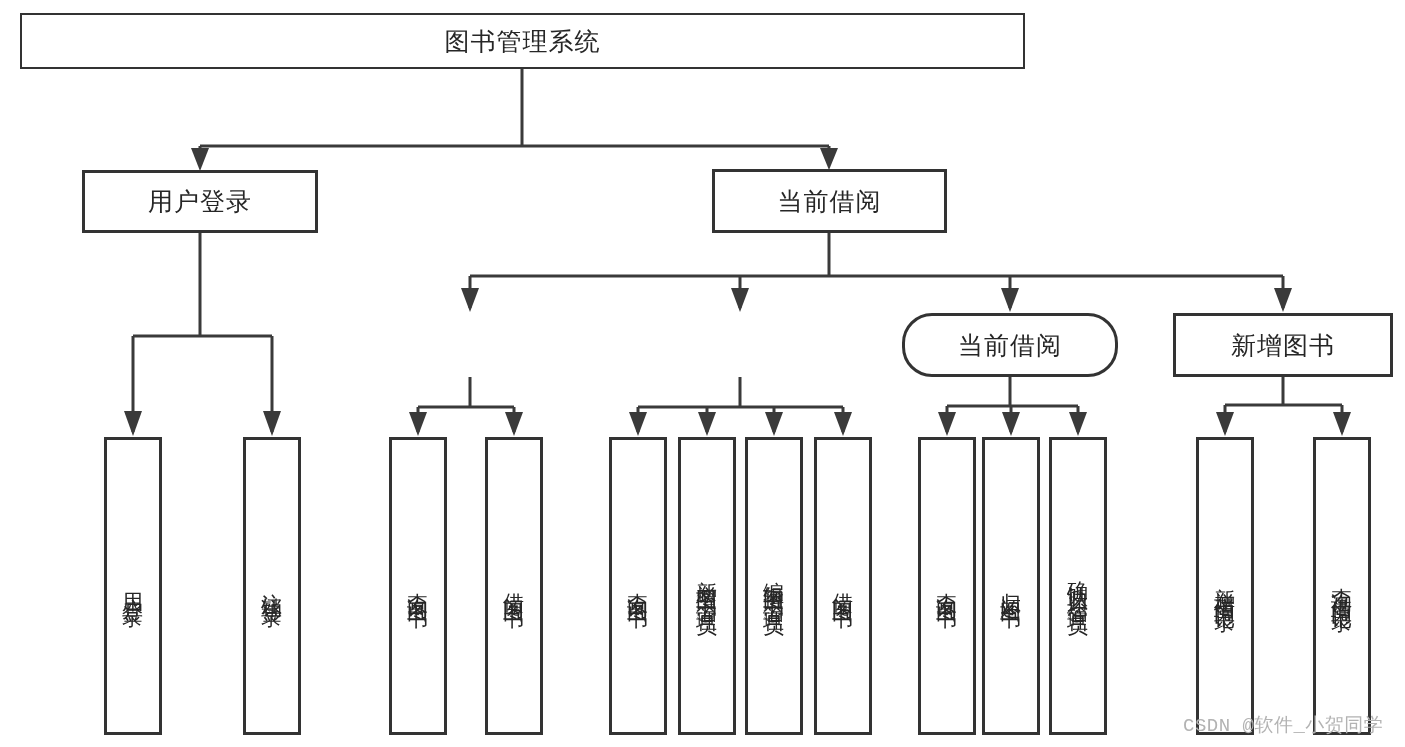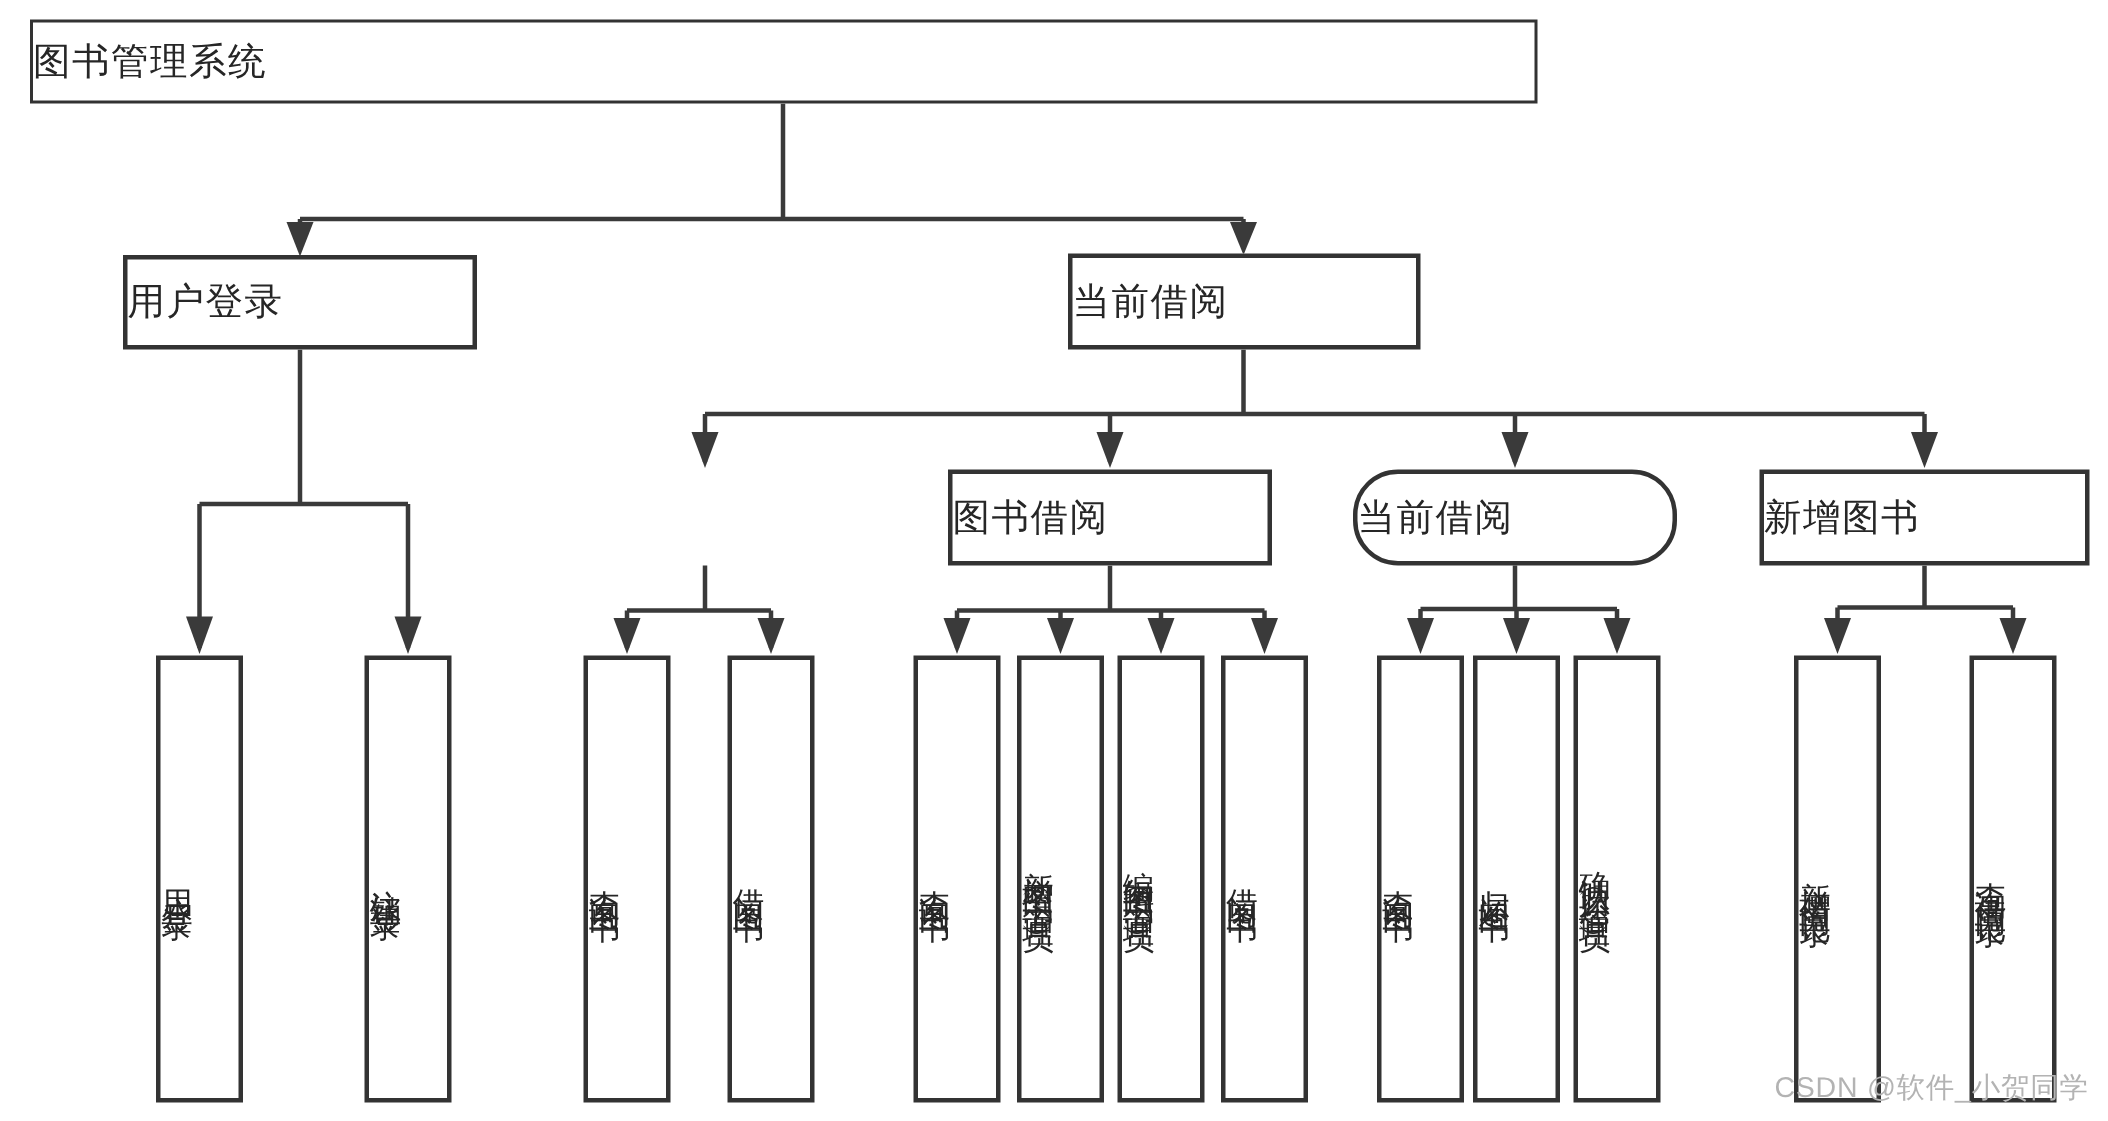--- a/index.html
+++ b/index.html
@@ -19,21 +19,21 @@
     overflow:hidden;
   }
   .connectors{position:absolute;left:0;top:0;width:1405px;height:747px;}
   .connectors path{stroke:var(--line);stroke-width:3;fill:none;}
   .connectors polygon{fill:var(--line);stroke:none;}
   .box{
     position:absolute;
     background:#fff;
     border:3px solid var(--box-border);
     box-sizing:border-box;
-    display:flex;align-items:center;justify-content:flex-start;
+    display:flex;align-items:center;justify-content:center;
     text-align:center;
   }
   .box.root{border-width:2px;}
   .box .lbl{
     font-size:25px;
     letter-spacing:1px;
     white-space:nowrap;
     line-height:1;
   }
   .leaf .lbl{
@@ -45,20 +45,21 @@
     line-height:1;
   }
   .watermark{
     position:absolute;
     left:1183px;top:712px;
     font-size:19px;
     color:var(--watermark);
     white-space:nowrap;
     z-index:10;
     letter-spacing:0.5px;
+    font-family:Liberation Mono, monospace;
   }
 </style>
 </head>
 <body>
 
 <div id="canvas">
 
   <svg class="connectors" viewBox="0 0 1405 747">
     <g>
       <path d="M522 69 V146 M200 146 H829 M200 146 V166 M829 146 V165"></path>
@@ -106,23 +107,20 @@
     <span class="lbl">图书管理系统</span>
   </div>
 
   <div class="box" style="left:82px;top:170px;width:236px;height:63px;">
     <span class="lbl">用户登录</span>
   </div>
   <div class="box" style="left:712px;top:169px;width:235px;height:64px;">
     <span class="lbl">当前借阅</span>
   </div>
 
-  <div class="box" style="left:632px;top:313px;width:216px;height:64px;">
-    <span class="lbl">图书借阅</span>
-  </div>
   <div class="box" style="left:902px;top:313px;width:216px;height:64px;border-radius:30px;">
     <span class="lbl">当前借阅</span>
   </div>
   <div class="box" style="left:1173px;top:313px;width:220px;height:64px;">
     <span class="lbl">新增图书</span>
   </div>
 
   <div class="box leaf" style="left:104px;top:437px;width:58px;height:298px;">
     <span class="lbl">用户登录</span>
   </div>

